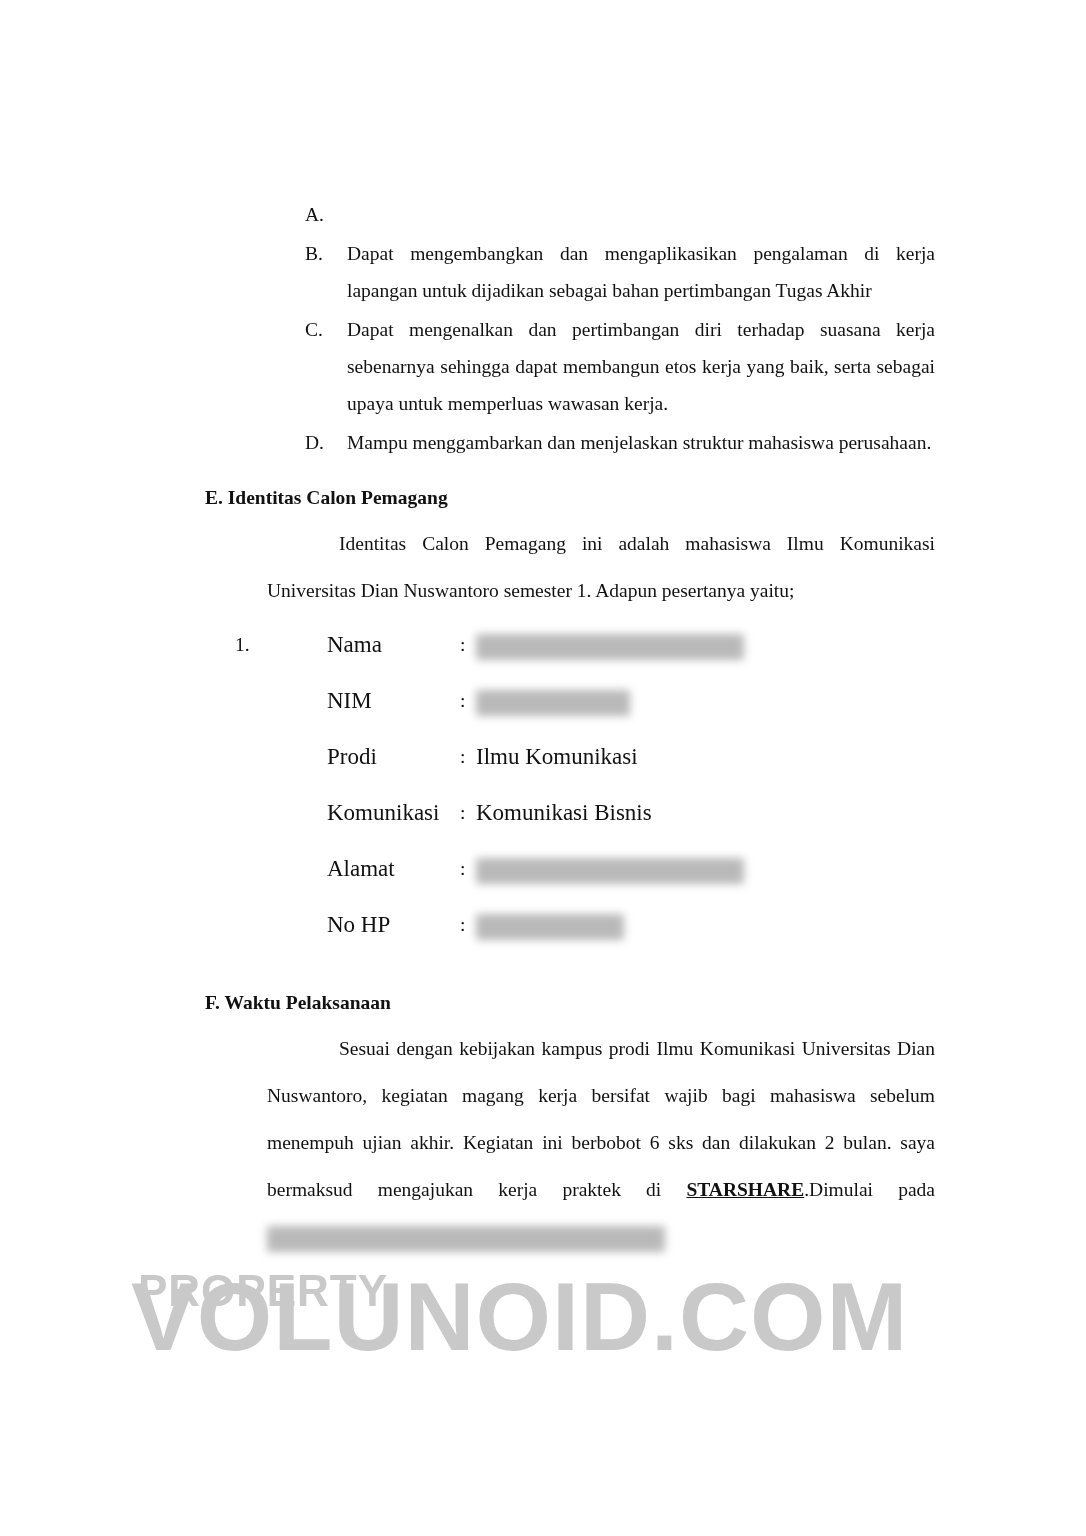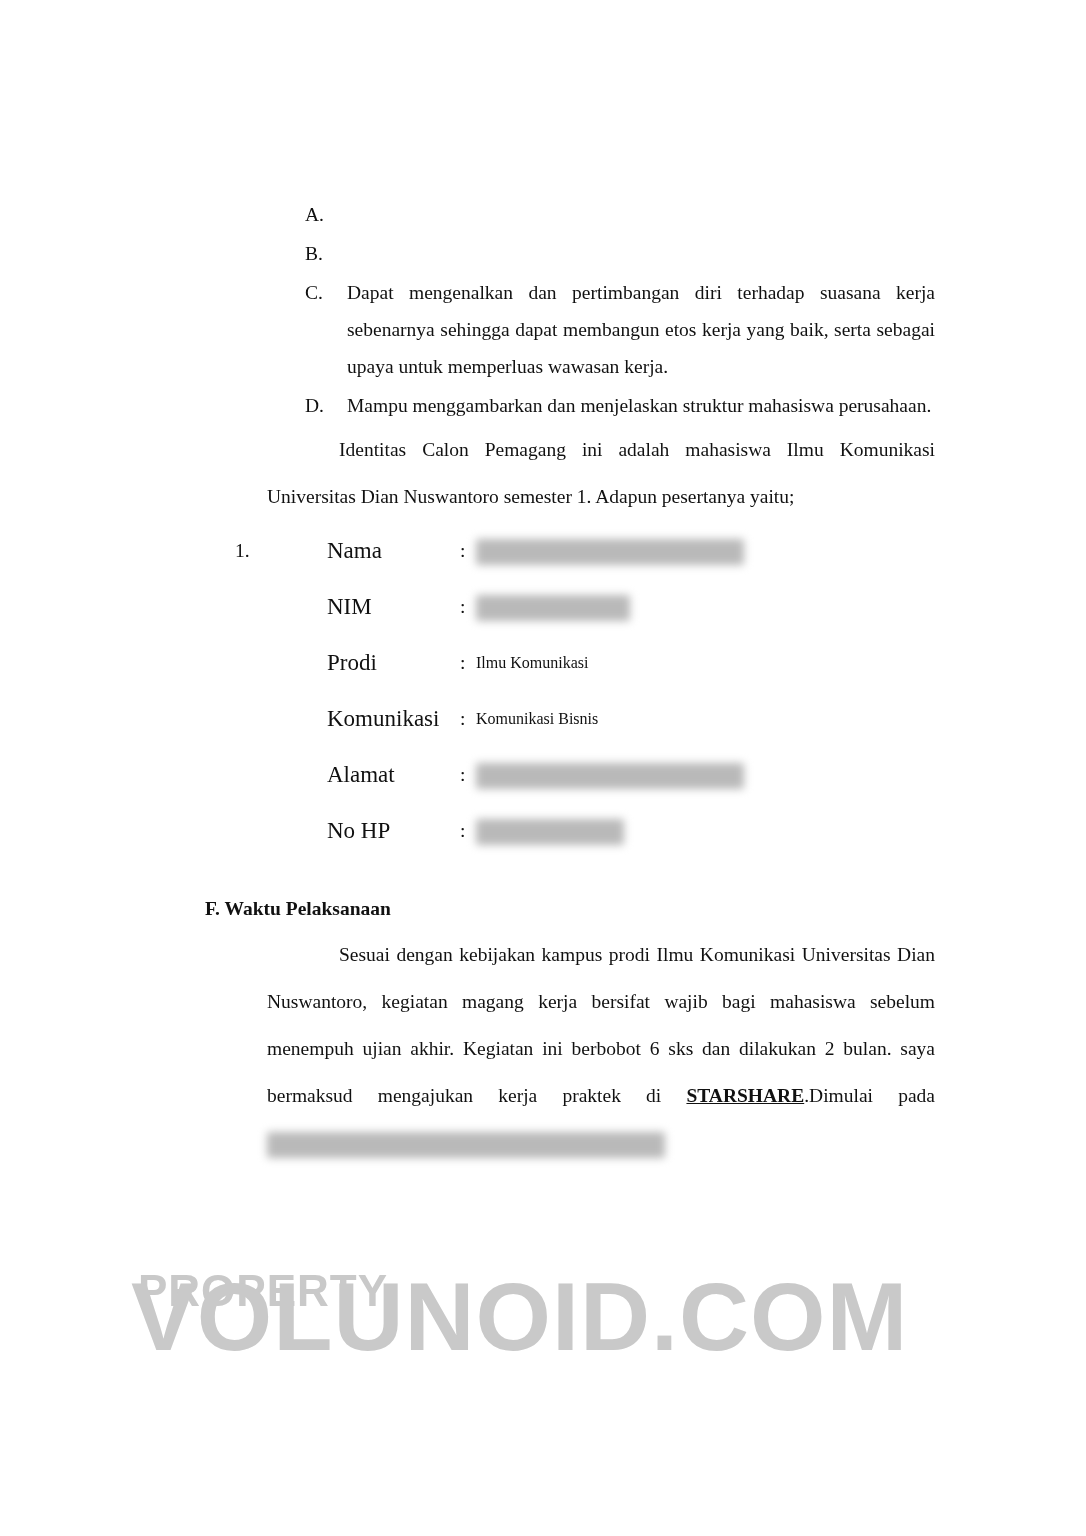--- a/index.html
+++ b/index.html
@@ -98,21 +98,21 @@
     font-size: 23px;
     line-height: 30px;
   }
   .identity-colon {
     width: 16px;
     flex: 0 0 16px;
     font-size: 19.5px;
     line-height: 30px;
   }
   .identity-value {
-    font-size: 16px;
+    font-size: 23px;
     line-height: 30px;
     position: relative;
   }
   .redacted {
     display: inline-block;
     color: transparent;
     background: #b9b9b9;
     filter: blur(4px);
     border-radius: 2px;
     padding: 0 3px;
@@ -167,31 +167,33 @@
 <div class="page">
 
   <div class="content">
 
     <ul class="lettered-list">
       <li class="lettered-item">
         <span class="lettered-marker">A.</span>
       </li>
       <li class="lettered-item">
         <span class="lettered-marker">B.</span>
+        <span class="lettered-text">Dapat mengembangkan dan mengaplikasikan pengalaman di kerja lapangan untuk dijadikan sebagai bahan pertimbangan Tugas Akhir</span>
       </li>
       <li class="lettered-item">
         <span class="lettered-marker">C.</span>
         <span class="lettered-text">Dapat mengenalkan dan pertimbangan diri terhadap suasana kerja sebenarnya sehingga dapat membangun etos kerja yang baik, serta sebagai upaya untuk memperluas wawasan kerja.</span>
       </li>
       <li class="lettered-item">
         <span class="lettered-marker">D.</span>
         <span class="lettered-text">Mampu menggambarkan dan menjelaskan struktur mahasiswa perusahaan.</span>
       </li>
     </ul>
 
+    <div class="section-heading">E. Identitas Calon Pemagang</div>
     <div class="para">Identitas Calon Pemagang ini adalah mahasiswa Ilmu Komunikasi Universitas Dian Nuswantoro semester 1. Adapun pesertanya yaitu;</div>
 
     <div class="identity">
       <div class="identity-row">
         <span class="identity-num">1.</span>
         <span class="identity-label">Nama</span>
         <span class="identity-colon">:</span>
         <span class="identity-value"><span class="redacted" style="width: 262px;">Muhammad Taufan Adhiansa</span></span>
       </div>
       <div class="identity-row">

